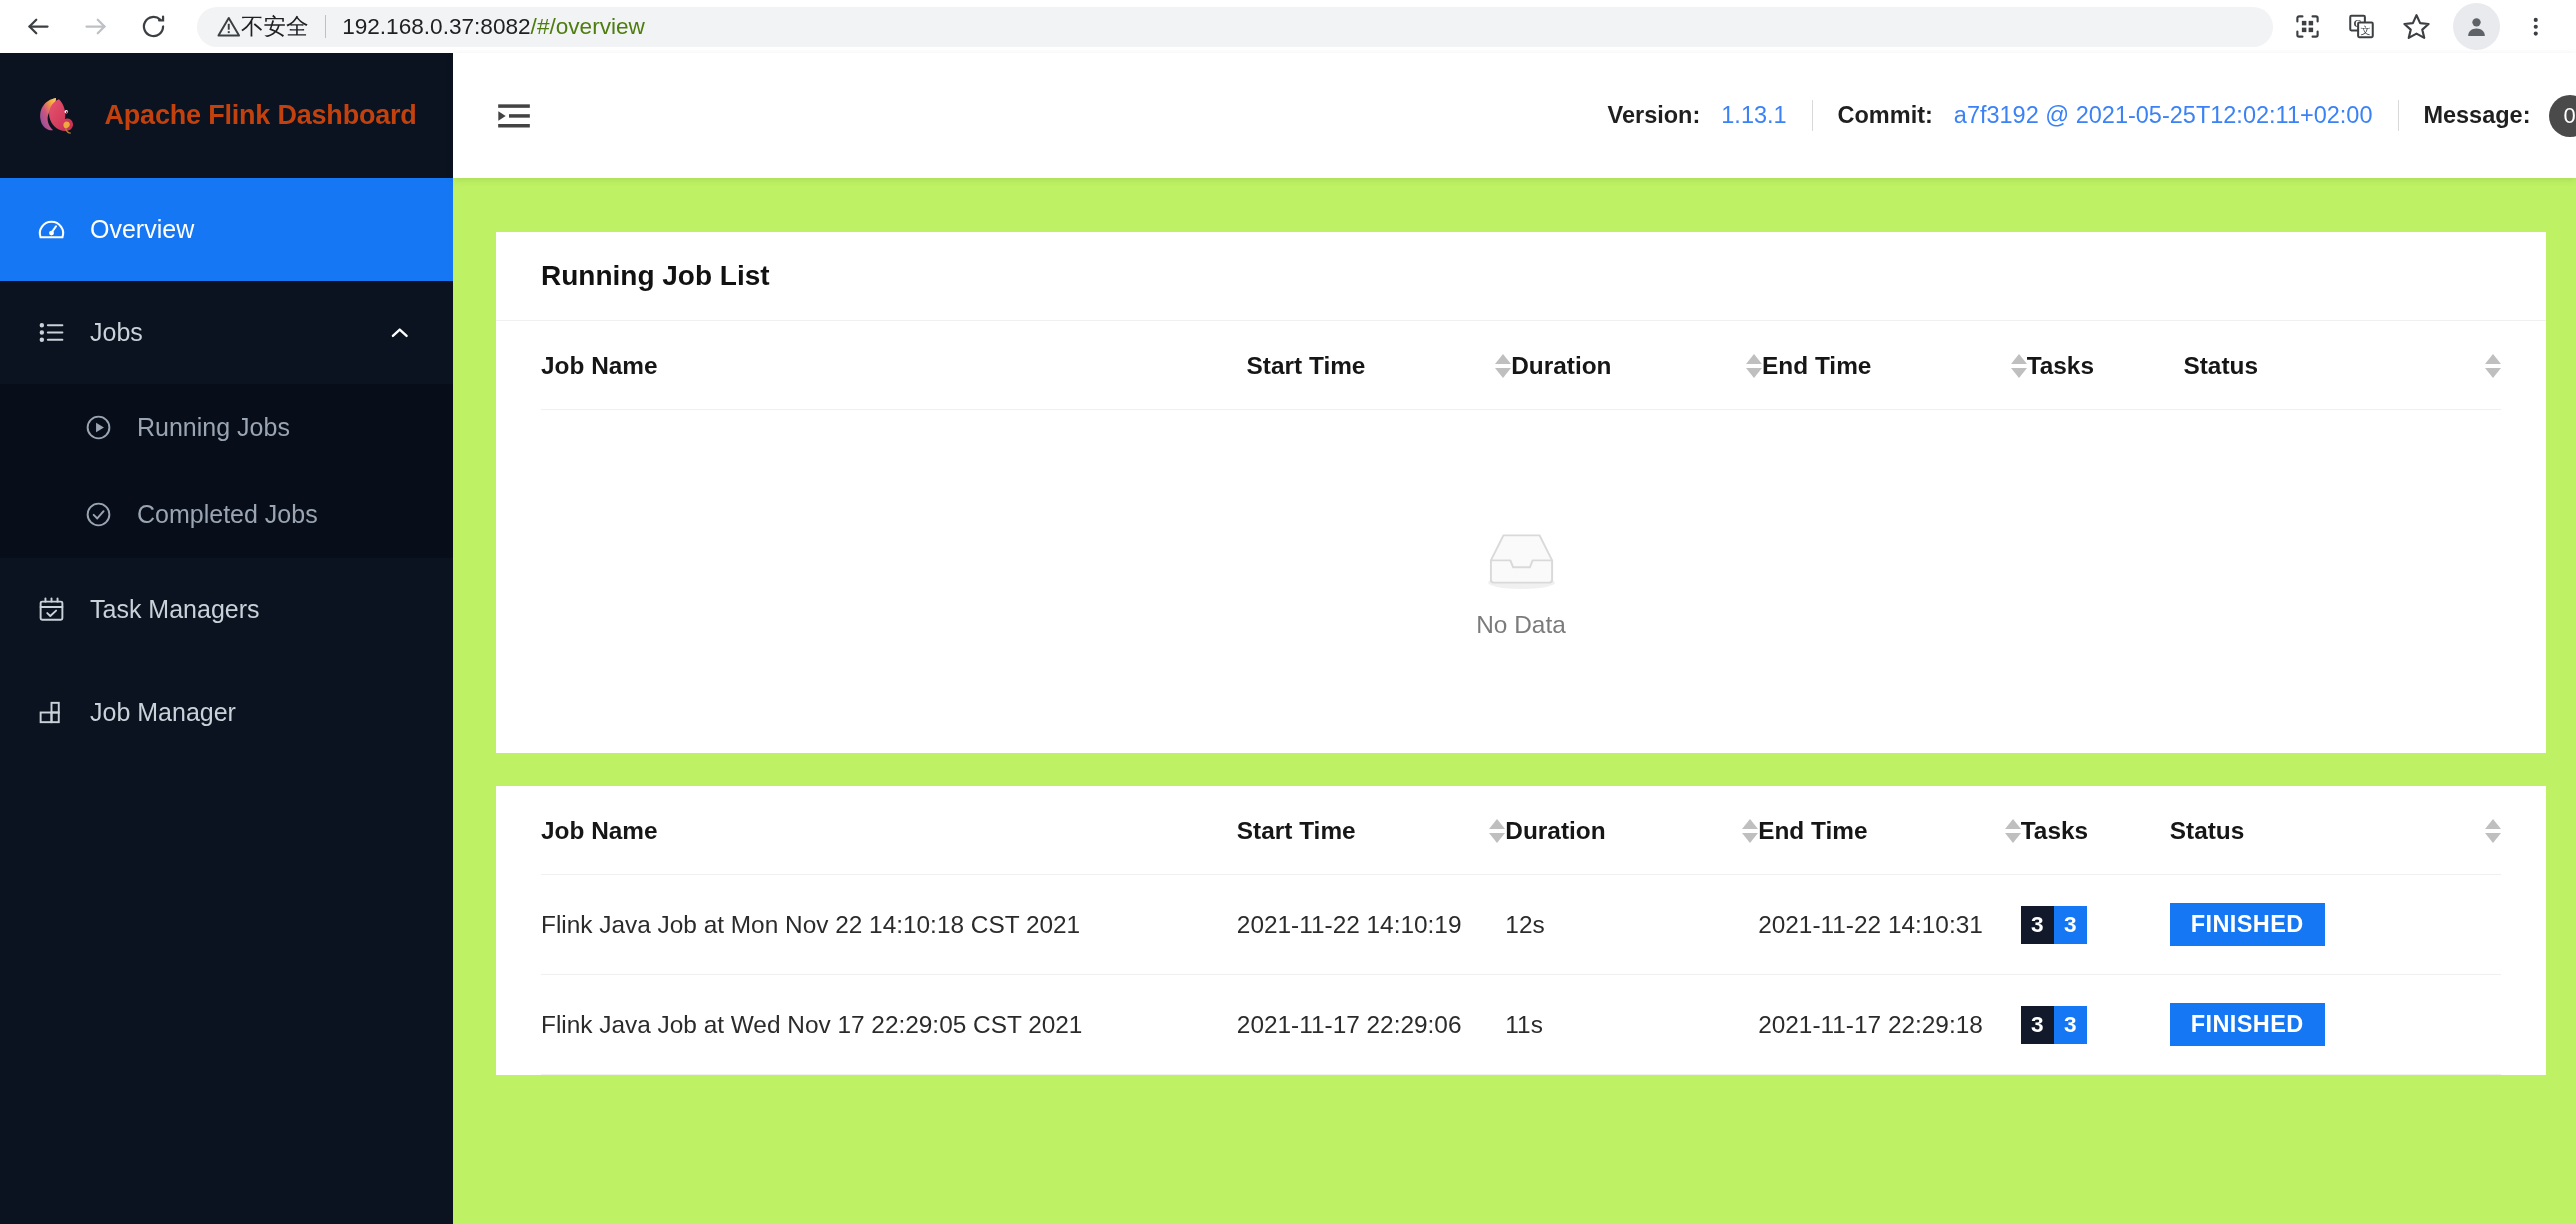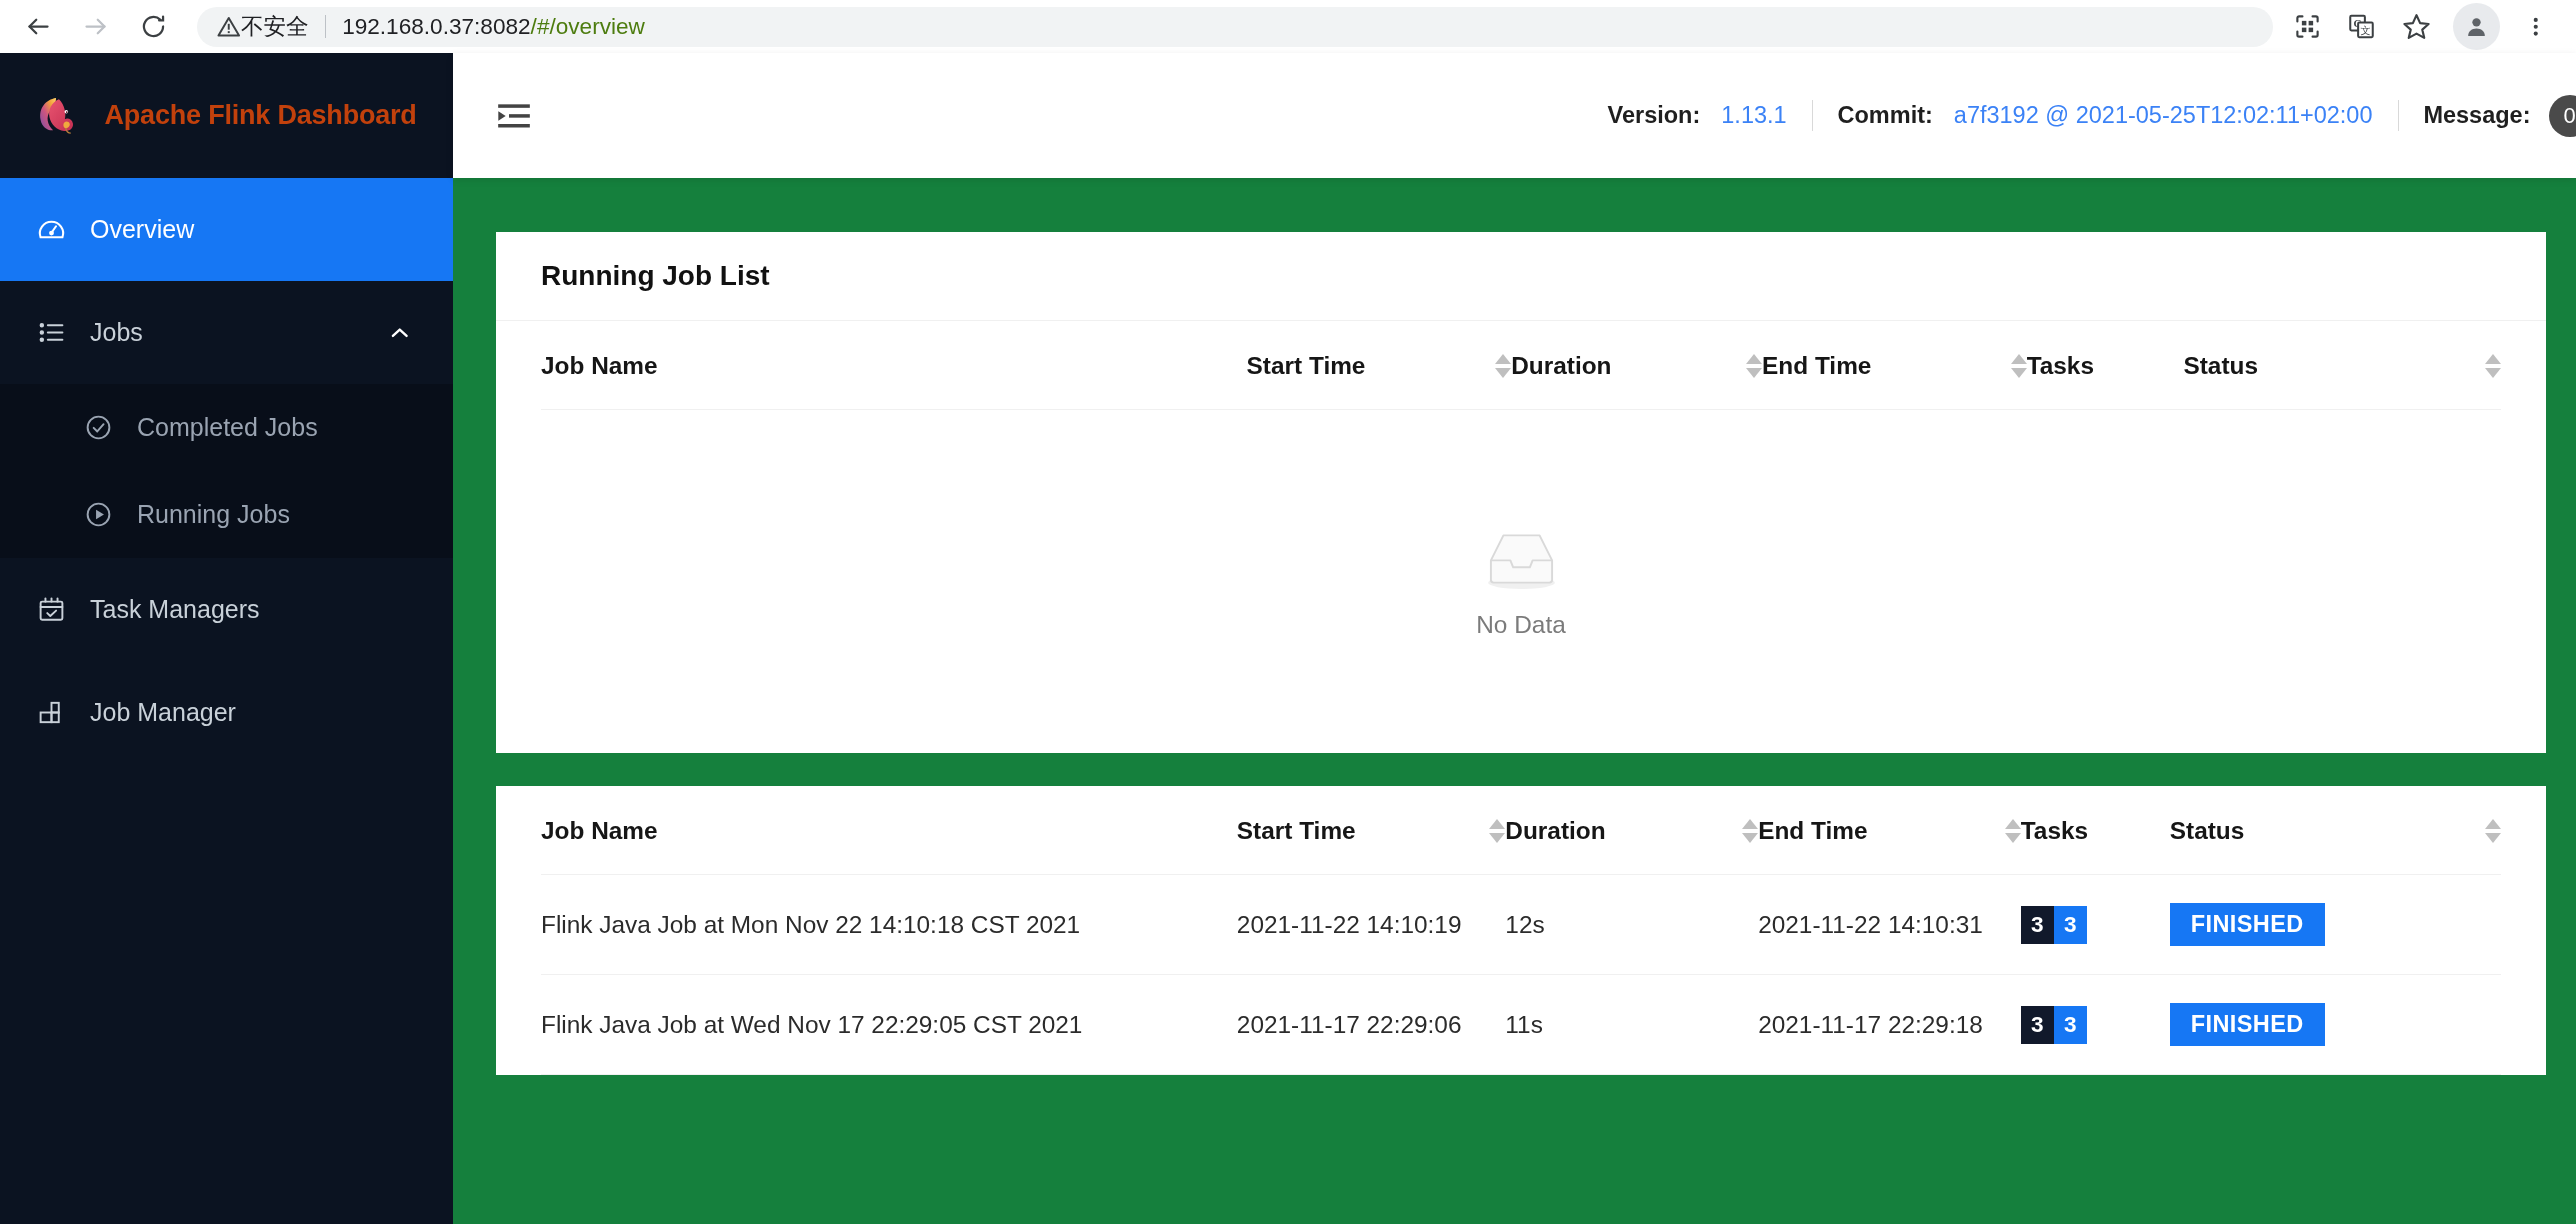--- a/index.html
+++ b/index.html
@@ -157,21 +157,21 @@
     font-size: 22px;
     display: flex; align-items: center; justify-content: center;
     margin-left: 18px; margin-right: -14.5px;
     flex-shrink: 0;
   }
 
   
   #content {
     position: absolute; left: 453px; top: 125px;
     width: 2123px; height: 1047px;
-    background: #15803d;
+    background: #bef264;
     padding: 54px 29px 0 43px;
     overflow: hidden;
   }
   .card {
     background: #ffffff;
     width: 2050px;
   }
   .card + .card { margin-top: 33px; }
   .card-head {
     height: 89px;
@@ -392,35 +392,35 @@
       <span class="nav-chevron">
         <svg width="23.5" height="23.5" viewBox="0 0 24 24" fill="none" stroke="#ffffff" stroke-width="2.4" stroke-linecap="round" stroke-linejoin="round">
           <polyline points="5,15 12,8.5 19,15"></polyline>
         </svg>
       </span>
     </div>
 
     <div id="subnav-wrap">
       <div class="nav-item sub">
         <span class="nav-ico">
+          <svg width="29" height="29" viewBox="0 0 24 24" fill="none" stroke="currentColor" stroke-width="1.6">
+            <circle cx="12" cy="12" r="9"></circle>
+              <polygon points="10,8 16.5,12 10,16" fill="currentColor" stroke="none"></polygon>
+          </svg>
+        </span>
+        <span>Running Jobs</span>
+      </div>
+      <div class="nav-item sub">
+        <span class="nav-ico">
           <svg width="29" height="29" viewBox="0 0 24 24" fill="none" stroke="currentColor" stroke-width="1.6" stroke-linecap="round" stroke-linejoin="round">
             <circle cx="12" cy="12" r="9"></circle>
               <polyline points="8,12.3 11,15.3 16.2,9.3"></polyline>
           </svg>
         </span>
         <span>Completed Jobs</span>
-      </div>
-      <div class="nav-item sub">
-        <span class="nav-ico">
-          <svg width="29" height="29" viewBox="0 0 24 24" fill="none" stroke="currentColor" stroke-width="1.6">
-            <circle cx="12" cy="12" r="9"></circle>
-              <polygon points="10,8 16.5,12 10,16" fill="currentColor" stroke="none"></polygon>
-          </svg>
-        </span>
-        <span>Running Jobs</span>
       </div>
     </div>
 
     <div class="nav-item">
       <span class="nav-ico">
         <svg width="29" height="29" viewBox="0 0 24 24" fill="none" stroke="currentColor" stroke-width="1.6" stroke-linecap="round" stroke-linejoin="round">
           <rect x="3" y="5.5" width="18" height="15" rx="1.2"></rect>
           <line x1="3" y1="10" x2="21" y2="10"></line>
           <line x1="7" y1="2.8" x2="7" y2="5.5"></line>
             <line x1="12" y1="2.8" x2="12" y2="5.5"></line>

